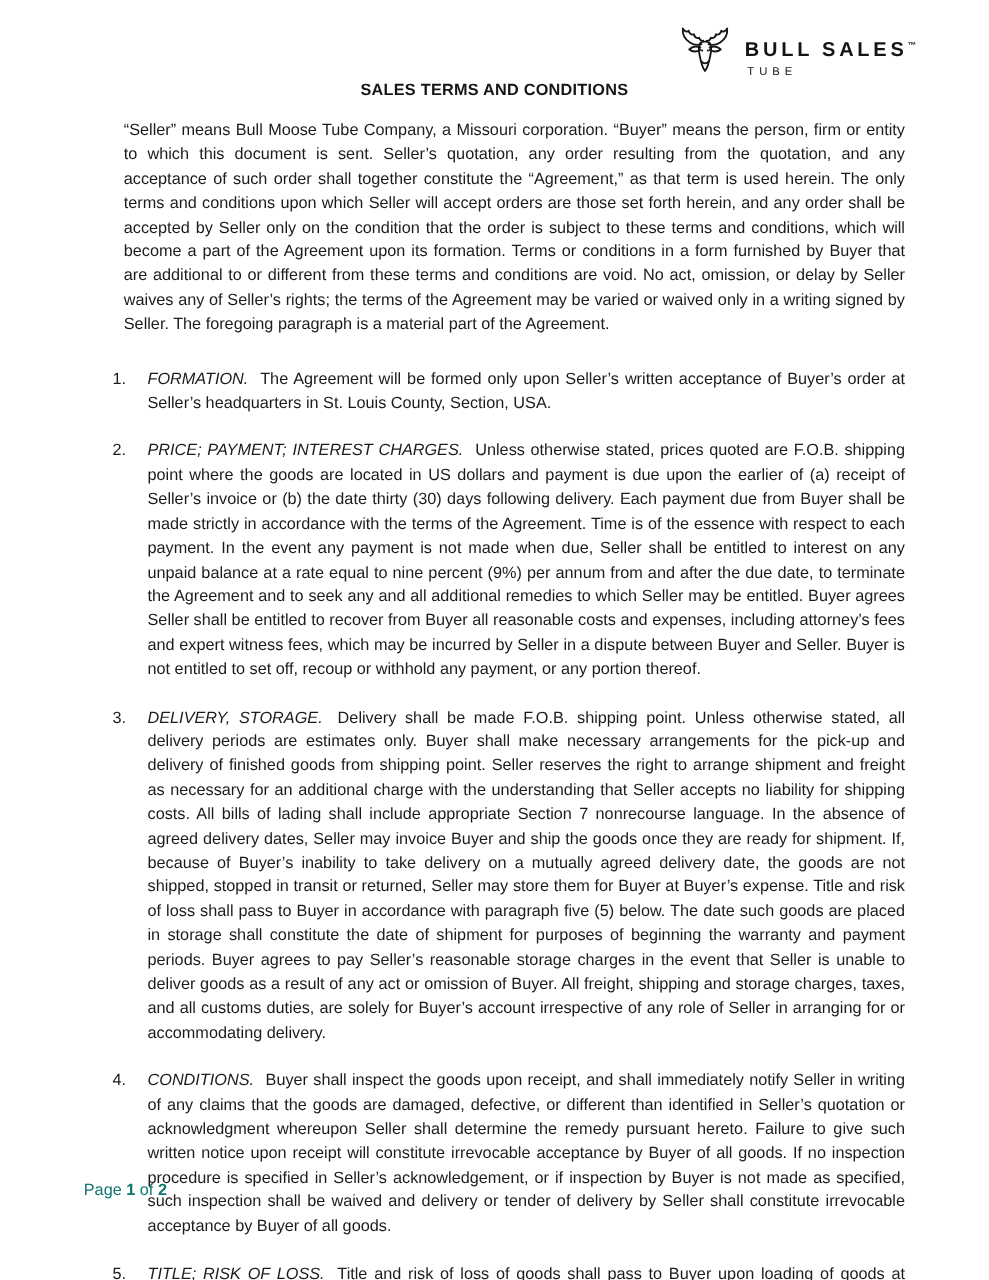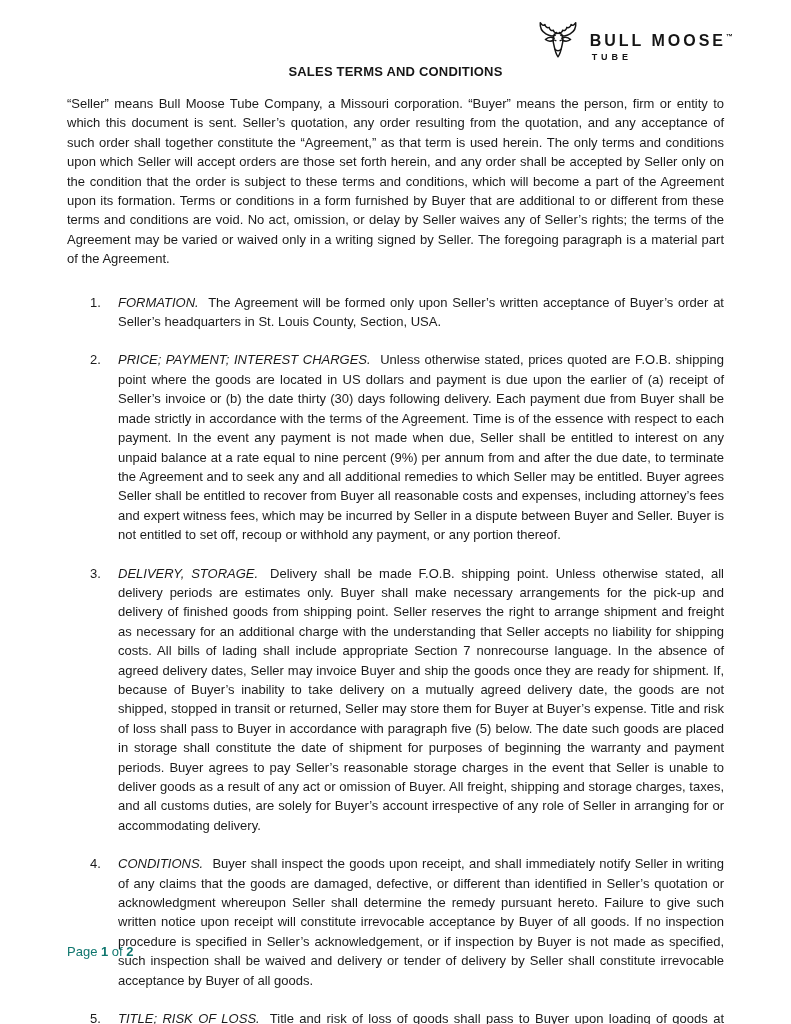--- a/index.html
+++ b/index.html
@@ -30,21 +30,21 @@
   .brand {
     font-weight: 700;
     font-size: 16px;
     letter-spacing: 3px;
     color: #151515;
     white-space: nowrap;
     line-height: 1;
   }
   .tm { font-size: 7px; vertical-align: top; letter-spacing: 0; }
   .sub {
-    font-weight: 700;
+    font-weight: 400;
     font-size: 9px;
     letter-spacing: 4px;
     color: #151515;
     margin-top: 4px;
     margin-left: 2px;
     line-height: 1;
   }
 
   
   .title {
@@ -55,20 +55,21 @@
     letter-spacing: 0.2px;
     color: #161616;
   }
 
   
   .intro {
     margin-top: 15px;
     font-size: 13px;
     line-height: 19.4px;
     text-align: justify;
+    margin-left: 32px;
   }
   .terms { margin-top: 24px; }
   .term-item {
     position: relative;
     padding-left: 51px;
     margin-bottom: 19px;
     font-size: 13px;
     line-height: 19.4px;
     text-align: justify;
   }
@@ -113,21 +114,21 @@
         <path d="M52,36 C55,33 65,33 68,36 C71,42 71,50 69,58 C67,68 64,79 60,84 C56,79 53,68 51,58 C49,50 49,42 52,36 Z"></path>
 
         <path d="M54,68 C57,72 63,72 66,68"></path>
       </g>
       <g fill="#151515" stroke="none">
         <circle cx="55" cy="49" r="1.8"></circle>
         <circle cx="65" cy="49" r="1.8"></circle>
       </g>
     </svg>
     <div class="logo-text">
-      <div class="brand"><span>BULL MOOSE</span><span class="tm">™</span></div>
+      <div class="brand"><span>BULL SALES</span><span class="tm">™</span></div>
       <div class="sub">TUBE</div>
     </div>
   </div>
 
   <div class="content">
 
     <h1 class="title">SALES TERMS AND CONDITIONS</h1>
 
     <p class="intro">“Seller” means Bull Moose Tube Company, a Missouri corporation.  “Buyer” means the person, firm or entity to which this document is sent.  Seller’s quotation, any order resulting from the quotation, and any acceptance of such order shall together constitute the “Agreement,” as that term is used herein.  The only terms and conditions upon which Seller will accept orders are those set forth herein, and any order shall be accepted by Seller only on the condition that the order is subject to these terms and conditions, which will become a part of the Agreement upon its formation. Terms or conditions in a form furnished by Buyer that are additional to or different from these terms and conditions are void. No act, omission, or delay by Seller waives any of Seller’s rights; the terms of the Agreement may be varied or waived only in a writing signed by Seller. The foregoing paragraph is a material part of the Agreement.</p>
 

